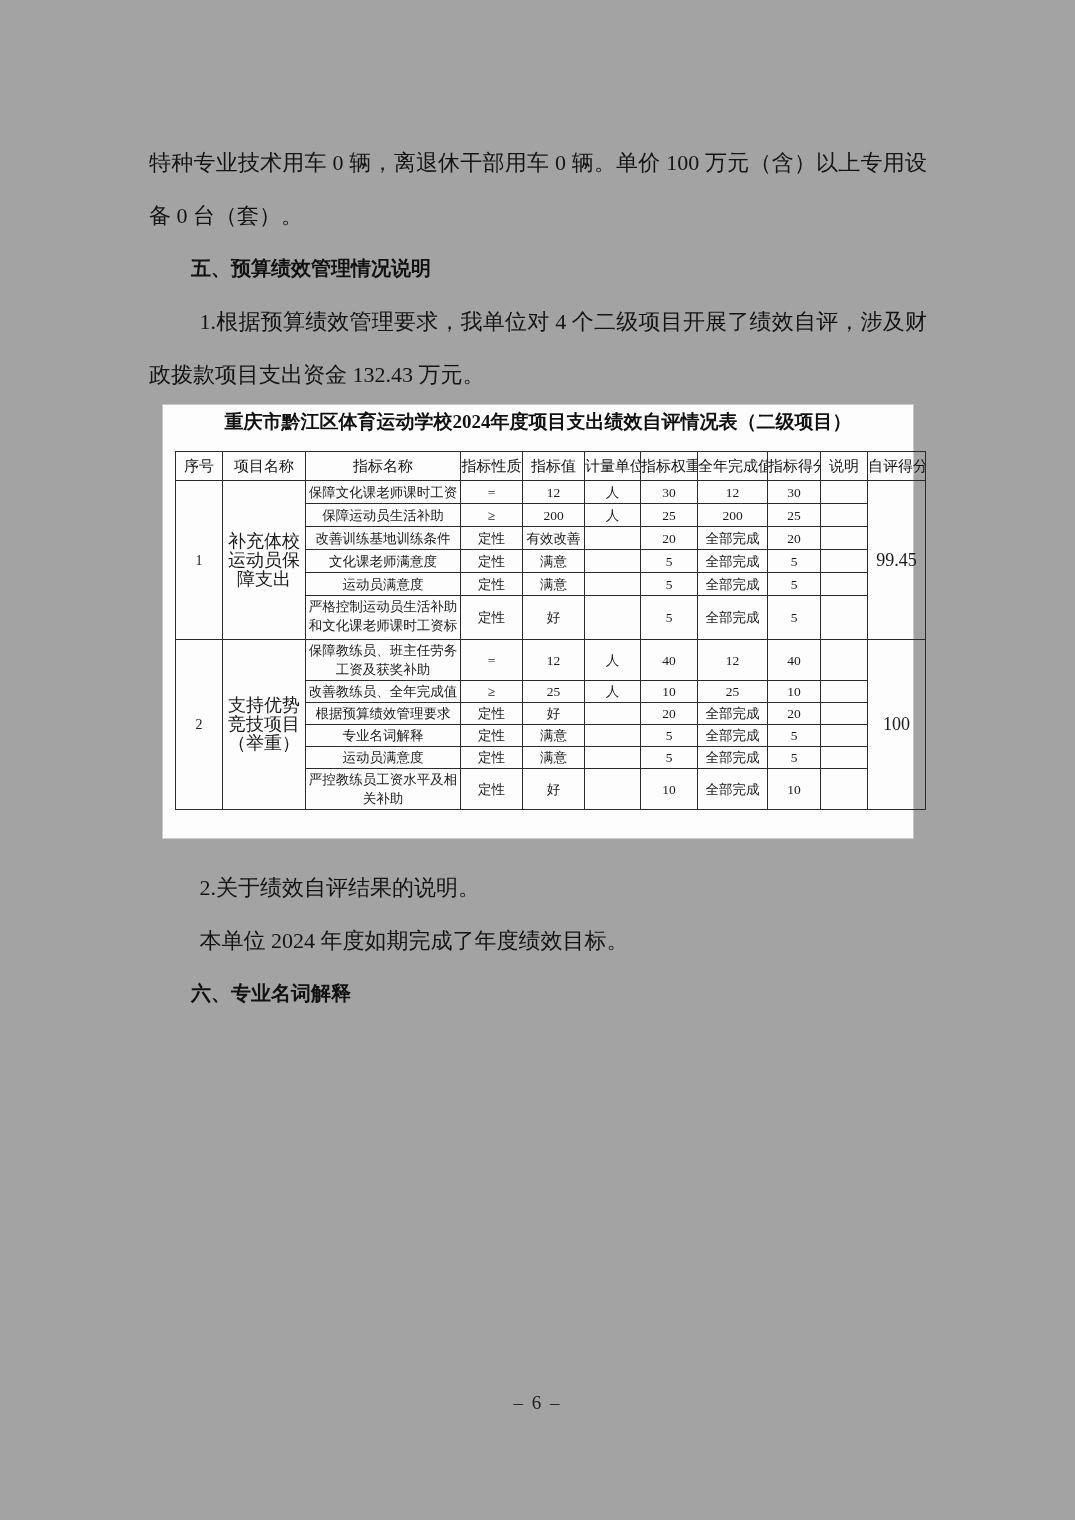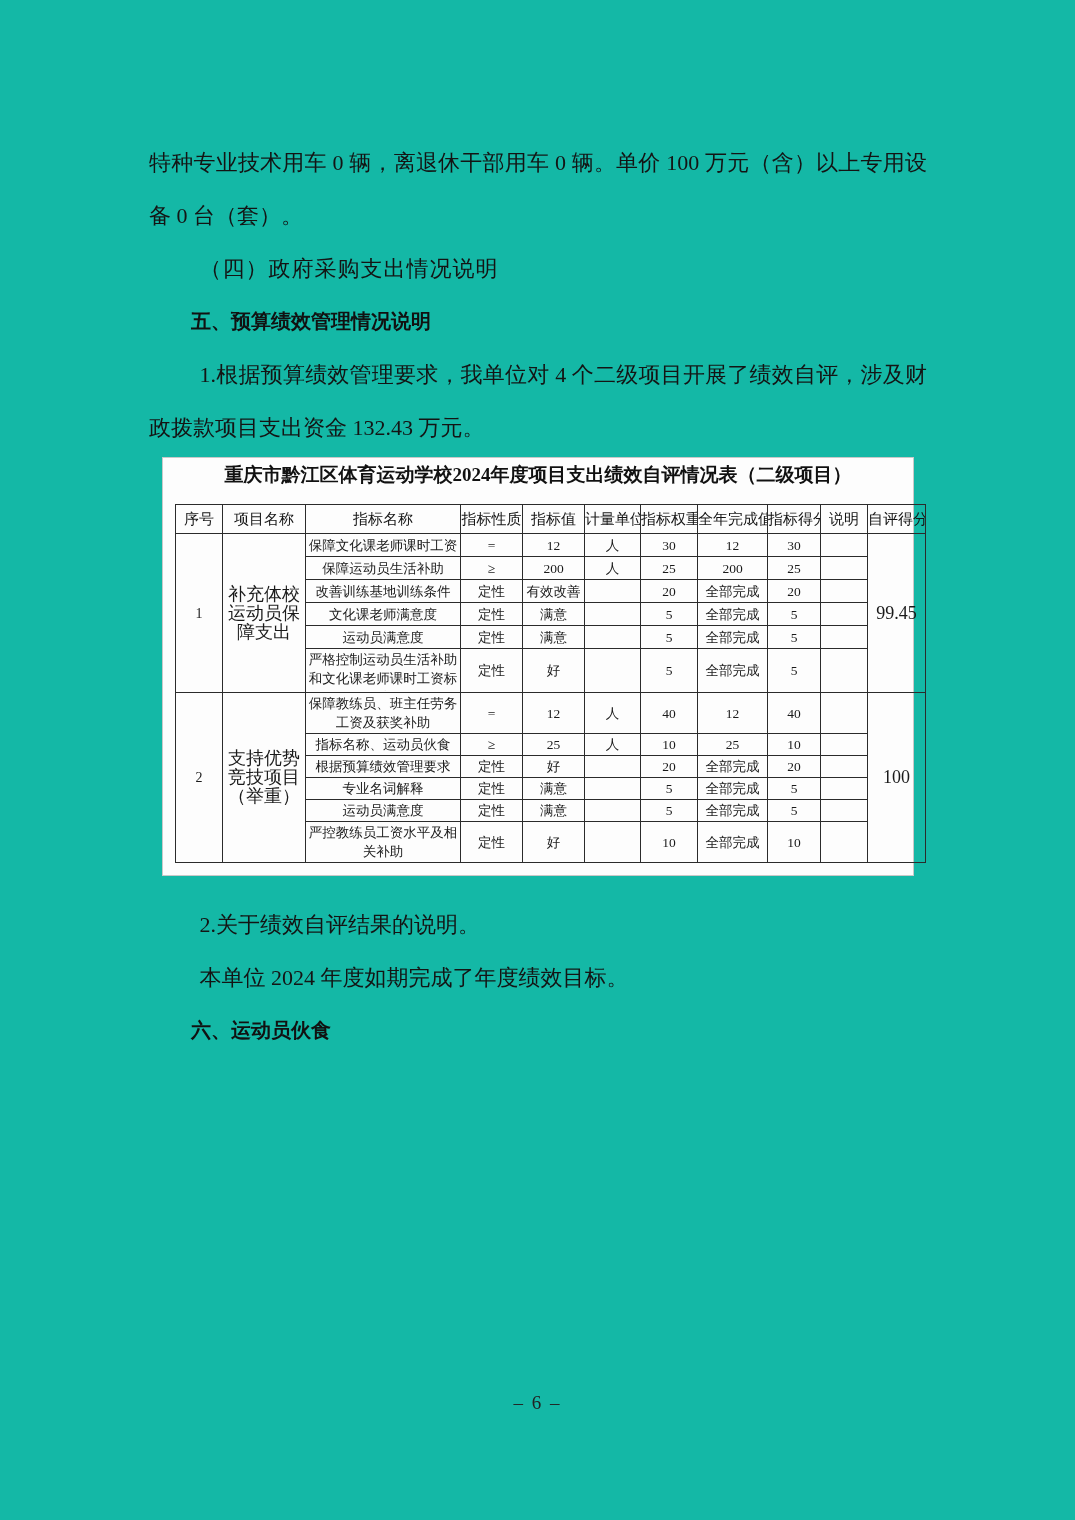--- a/index.html
+++ b/index.html
@@ -2,21 +2,21 @@
 <html><head>
 <meta charset="utf-8">
 <style>
   * { margin:0; padding:0; box-sizing:border-box; }
   html,body { background:#ffffff; }
   .page {
     position:relative;
     width:1075px;
     height:1520px;
     margin:0 auto;
-    background:#14b8a6;
+    background:#a3a3a3;
     font-family:"Liberation Serif","DejaVu Serif",serif;
     color:#141414;
     overflow:hidden;
   }
   .content {
     position:absolute;
     left:149px;
     top:136px;
     width:778px;
   }
@@ -40,21 +40,21 @@
     line-height:53px;
     text-indent:2.1em;
     color:#111;
   }
   
   .table-wrap {
     margin-left:13px;
     width:752px;
     border:1px solid #c9c9c9;
     background:#fdfdfd;
-    padding-bottom:0;
+    padding-bottom:16px;
     margin-top:3px;
   }
   .table-title {
     height:34px;
     line-height:34px;
     text-align:center;
     font-weight:bold;
     font-size:19px;
     color:#111;
     white-space:nowrap;
@@ -107,21 +107,20 @@
   }
 </style>
 </head>
 <body>
 
 <div class="page">
   <div class="content">
 
     <p class="body-para">特种专业技术用车 0 辆，离退休干部用车 0 辆。单价 100 万元（含）以上专用设备 0 台（套）。</p>
 
-    <p class="kaiti">（四）政府采购支出情况说明</p>
 
 
     <h2 class="heading">五、预算绩效管理情况说明</h2>
 
 
     <p class="body-para indent">1.根据预算绩效管理要求，我单位对 4 个二级项目开展了绩效自评，涉及财政拨款项目支出资金 132.43 万元。</p>
 
     <div class="table-wrap">
       <div class="table-title">重庆市黔江区体育运动学校2024年度项目支出绩效自评情况表（二级项目）</div>
       <table class="perf">
@@ -337,21 +336,21 @@
               <td>
                 <div class="cellbox">40</div>
               </td>
               <td>
                 <div class="cellbox"></div>
               </td>
               <td rowspan="6" class="score">100</td>
             </tr>
             <tr class="sec1">
               <td class="ind">
-                <div class="cellbox">指标名称、运动员伙食</div>
+                <div class="cellbox">改善教练员、全年完成值</div>
               </td>
               <td>
                 <div class="cellbox">≥</div>
               </td>
               <td>
                 <div class="cellbox">25</div>
               </td>
               <td>
                 <div class="cellbox">人</div>
               </td>
@@ -473,18 +472,18 @@
               </td>
             </tr>
           </tbody>
       </table>
     </div>
 
     <p class="body-para indent after-table">2.关于绩效自评结果的说明。</p>
 
     <p class="body-para indent">本单位 2024 年度如期完成了年度绩效目标。</p>
 
-    <h2 class="heading">六、运动员伙食</h2>
+    <h2 class="heading">六、专业名词解释</h2>
 
   </div>
 
   <div class="footer">– 6 –</div>
 </div>
 
 </body></html>

